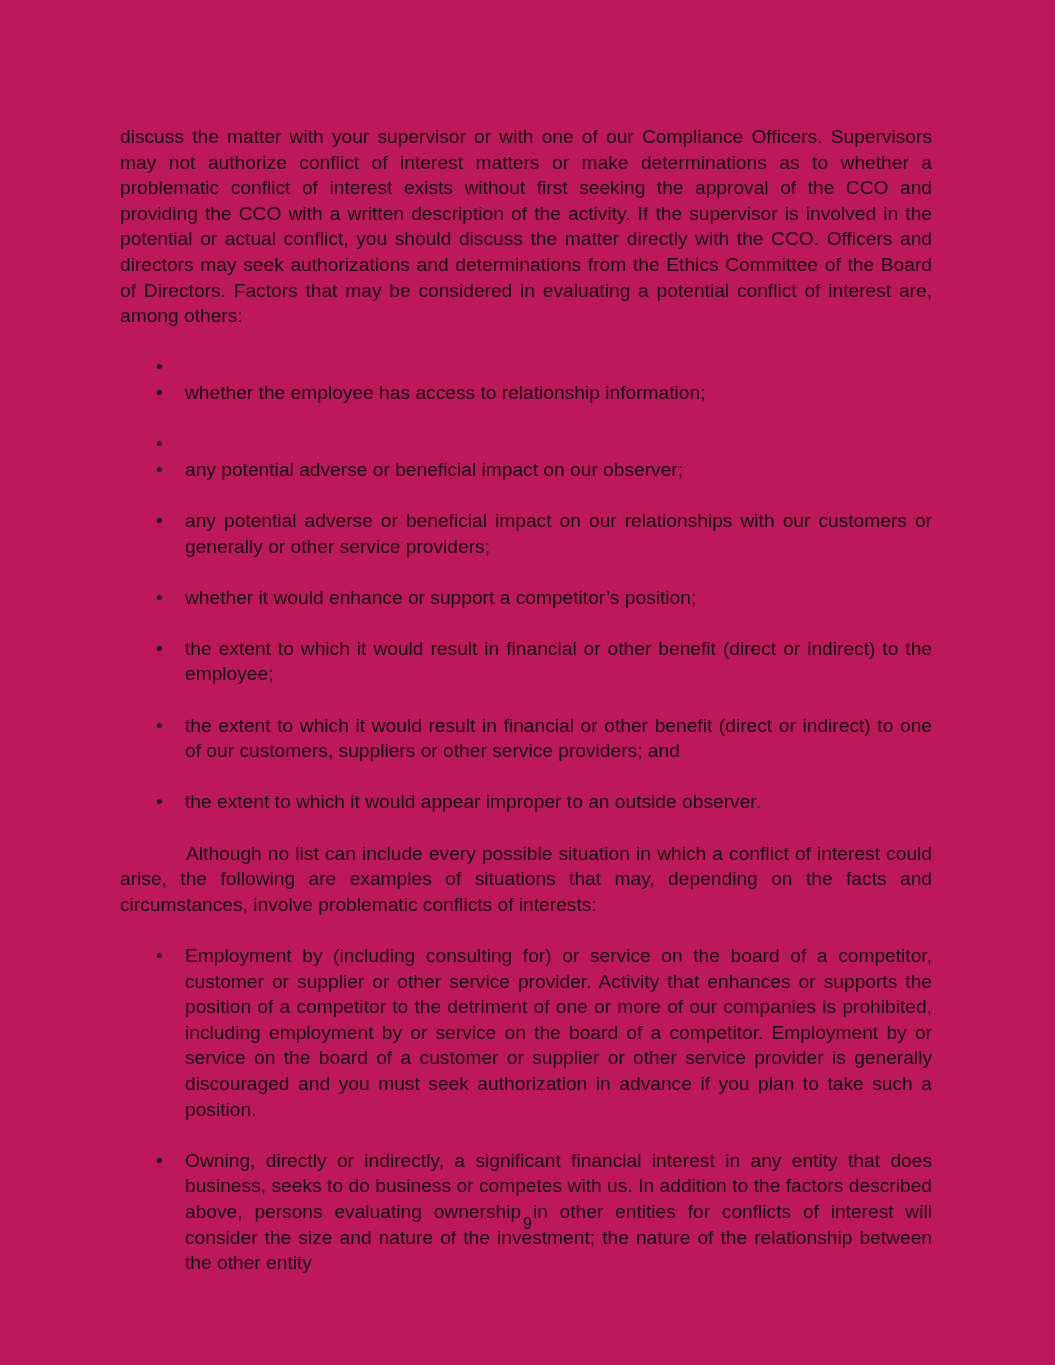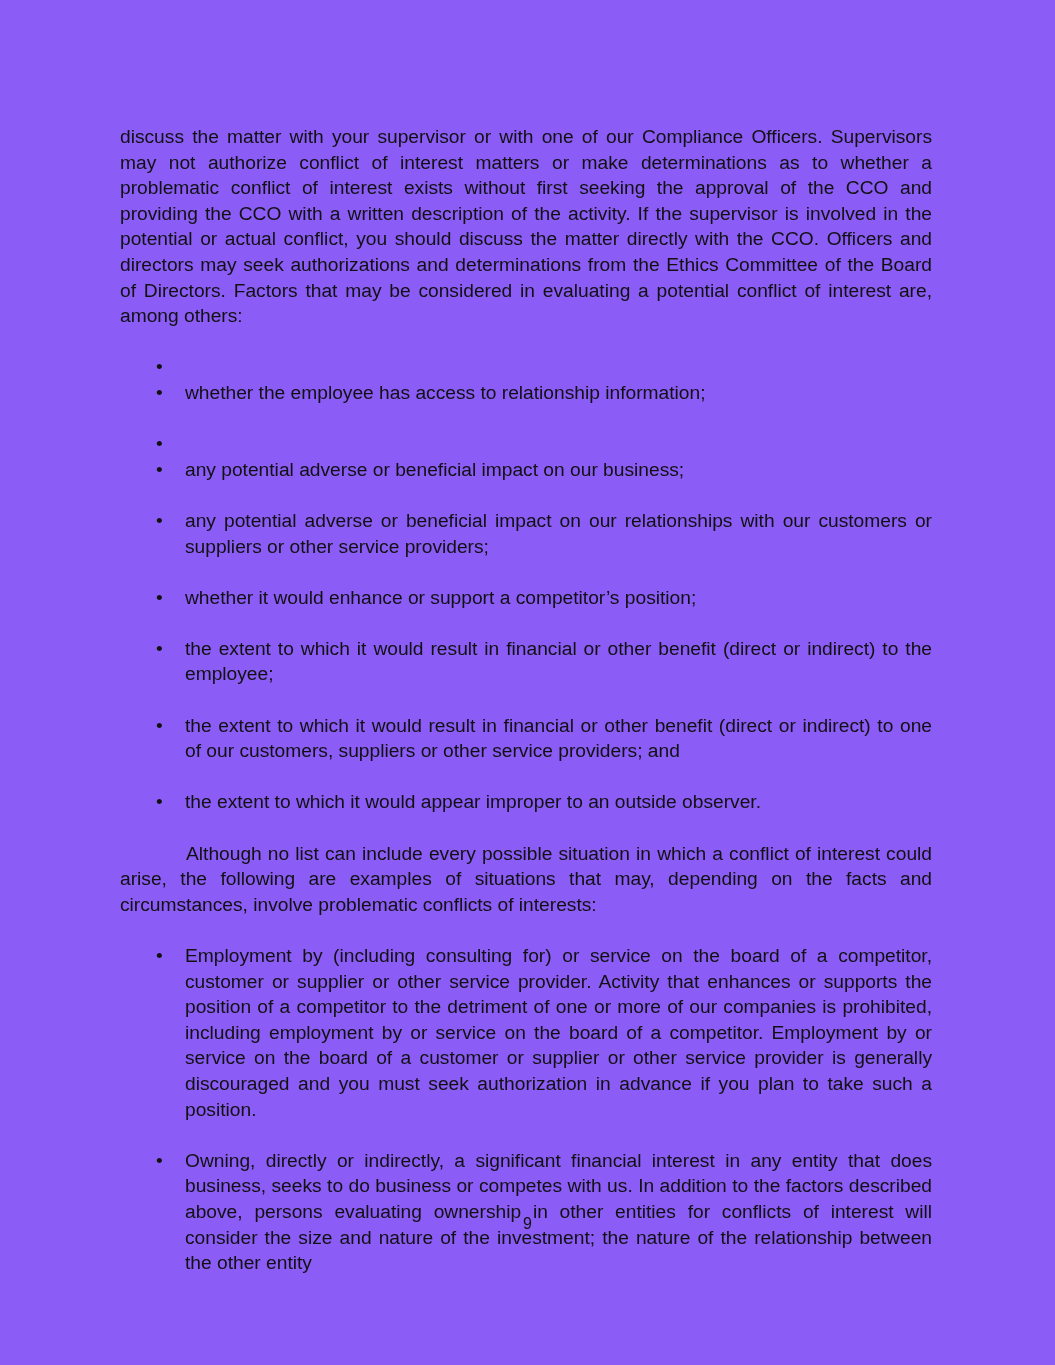--- a/index.html
+++ b/index.html
@@ -8,21 +8,21 @@
     background: #ffffff;
   }
   body {
     font-family: "Liberation Sans", sans-serif;
     color: #000000;
   }
   .page {
     position: relative;
     width: 1055px;
     height: 1365px;
-    background: #8b5cf6;
+    background: #be185d;
     box-sizing: border-box;
     overflow: hidden;
   }
   .content {
     position: absolute;
     left: 120px;
     top: 124px;
     width: 812px;
   }
   p.body-par {
@@ -94,26 +94,26 @@
         <span class="bullet-mark">•</span>
         <span>whether the employee has access to relationship information;</span>
       </li>
       <div class="spacer-line"></div>
       <li>
         <span class="bullet-mark">•</span>
       </li>
       <div class="spacer-line"></div>
       <li>
         <span class="bullet-mark">•</span>
-        <span>any potential adverse or beneficial impact on our business;</span>
+        <span>any potential adverse or beneficial impact on our observer;</span>
       </li>
       <div class="spacer-line"></div>
       <li>
         <span class="bullet-mark">•</span>
-        <span>any potential adverse or beneficial impact on our relationships with our customers or suppliers or other service providers;</span>
+        <span>any potential adverse or beneficial impact on our relationships with our customers or generally or other service providers;</span>
       </li>
       <div class="spacer-line"></div>
       <li>
         <span class="bullet-mark">•</span>
         <span>whether it would enhance or support a competitor’s position;</span>
       </li>
       <div class="spacer-line"></div>
       <li>
         <span class="bullet-mark">•</span>
         <span>the extent to which it would result in financial or other benefit (direct or indirect) to the employee;</span>

